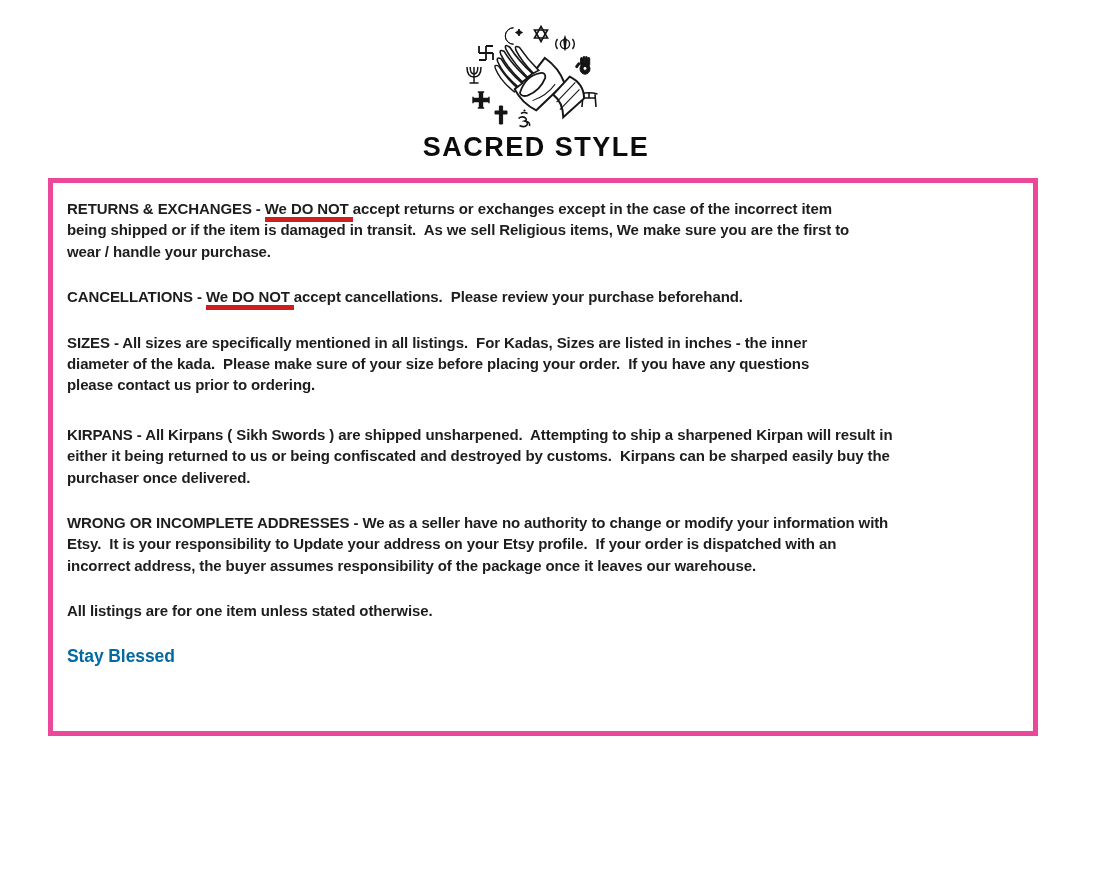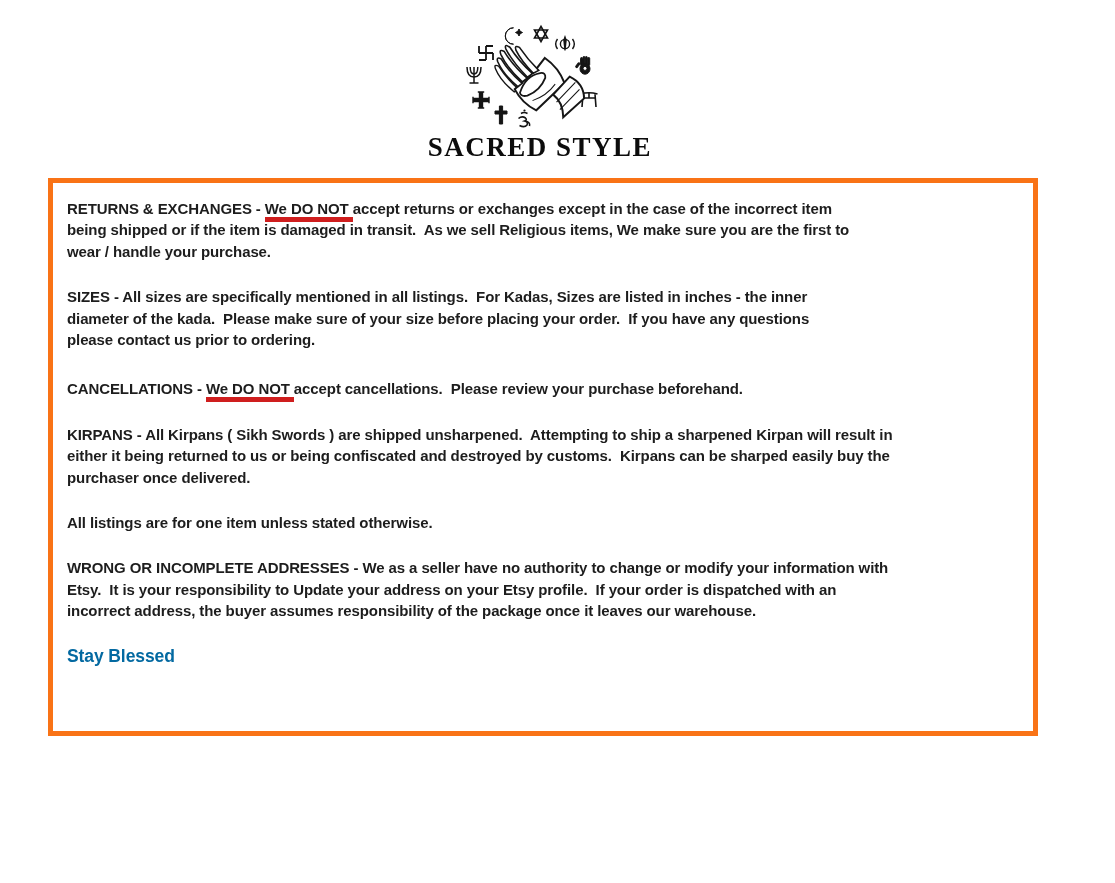--- a/index.html
+++ b/index.html
@@ -1,26 +1,26 @@
 <!DOCTYPE html>
 <html><head>
 <meta charset="utf-8">
 <style>
   html,body{margin:0;padding:0;background:#ffffff;}
   body{width:1115px;height:883px;position:relative;font-family:"Liberation Sans",sans-serif;overflow:hidden;}
 
   
   .logo-wrap{position:absolute;left:420px;top:22px;width:232px;text-align:center;}
   .logo-svg{display:block;margin:0 auto;}
-  .brand{font-family:Liberation Serif, serif;font-weight:bold;font-size:27px;
-         letter-spacing:1.5px;color:#0c0c0c;margin-top:-2px;white-space:nowrap;text-align:right;}
+  .brand{font-family:Liberation Sans, sans-serif;font-weight:bold;font-size:27px;
+         letter-spacing:1.5px;color:#0c0c0c;margin-top:-2px;white-space:nowrap;}
 
   
   .policy-box{position:absolute;left:48px;top:178px;width:990px;height:558px;
-              box-sizing:border-box;border:5px solid #f97316;background:#fff;
+              box-sizing:border-box;border:5px solid #ec4899;background:#fff;
               padding:15px 8px 0 14px;}
   .para{font-size:15px;font-weight:bold;line-height:21.4px;letter-spacing:-0.1px;
         color:#1d1d1d;white-space:pre-wrap;margin:0 0 24px 0;}
   .para.gap-lg{margin-bottom:28px;}
   .signoff{font-size:17.5px;font-weight:bold;color:#0369a1;margin:0;letter-spacing:-0.1px;}
   .do-not{border-bottom:5px solid #cf1e1e;}
 
   .sym{stroke:#141414;}
 </style>
 </head>
@@ -104,32 +104,32 @@
 
   <div class="brand">SACRED STYLE</div>
 </div>
 
 <div class="policy-box">
 
   <p class="para"><span>RETURNS &amp; EXCHANGES - </span><span class="do-not">We DO NOT </span><span>accept returns or exchanges except in the case of the incorrect item
 being shipped or if the item is damaged in transit.  As we sell Religious items, We make sure you are the first to
 wear / handle your purchase.</span></p>
 
+  <p class="para"><span>CANCELLATIONS - </span><span class="do-not">We DO NOT </span><span>accept cancellations.  Please review your purchase beforehand.</span></p>
+
   <p class="para gap-lg">SIZES - All sizes are specifically mentioned in all listings.  For Kadas, Sizes are listed in inches - the inner
 diameter of the kada.  Please make sure of your size before placing your order.  If you have any questions
 please contact us prior to ordering.</p>
-
-  <p class="para"><span>CANCELLATIONS - </span><span class="do-not">We DO NOT </span><span>accept cancellations.  Please review your purchase beforehand.</span></p>
 
 
   <p class="para">KIRPANS - All Kirpans ( Sikh Swords ) are shipped unsharpened.  Attempting to ship a sharpened Kirpan will result in
 either it being returned to us or being confiscated and destroyed by customs.  Kirpans can be sharped easily buy the
 purchaser once delivered.</p>
 
-  <p class="para">All listings are for one item unless stated otherwise.</p>
-
   <p class="para">WRONG OR INCOMPLETE ADDRESSES - We as a seller have no authority to change or modify your information with
 Etsy.  It is your responsibility to Update your address on your Etsy profile.  If your order is dispatched with an
 incorrect address, the buyer assumes responsibility of the package once it leaves our warehouse.</p>
+
+  <p class="para">All listings are for one item unless stated otherwise.</p>
 
   <p class="signoff">Stay Blessed</p>
 
 </div>
 
 </body></html>

